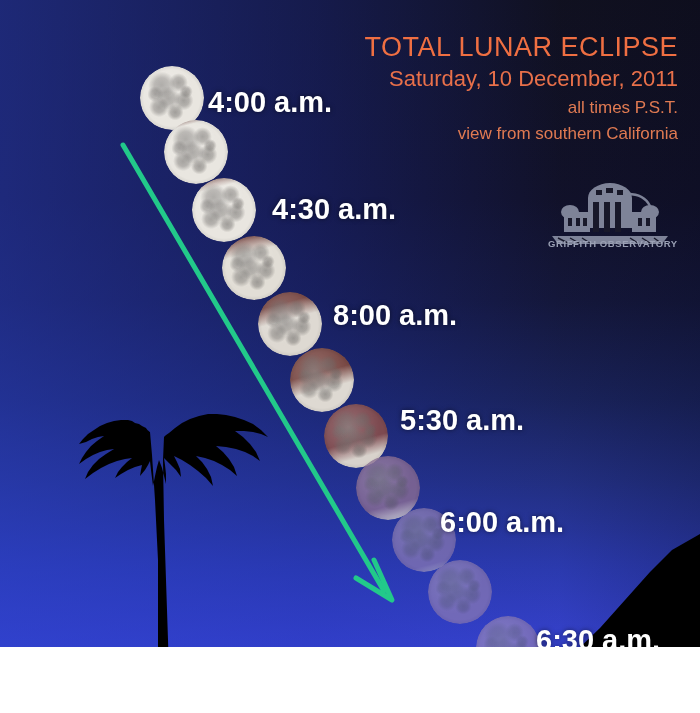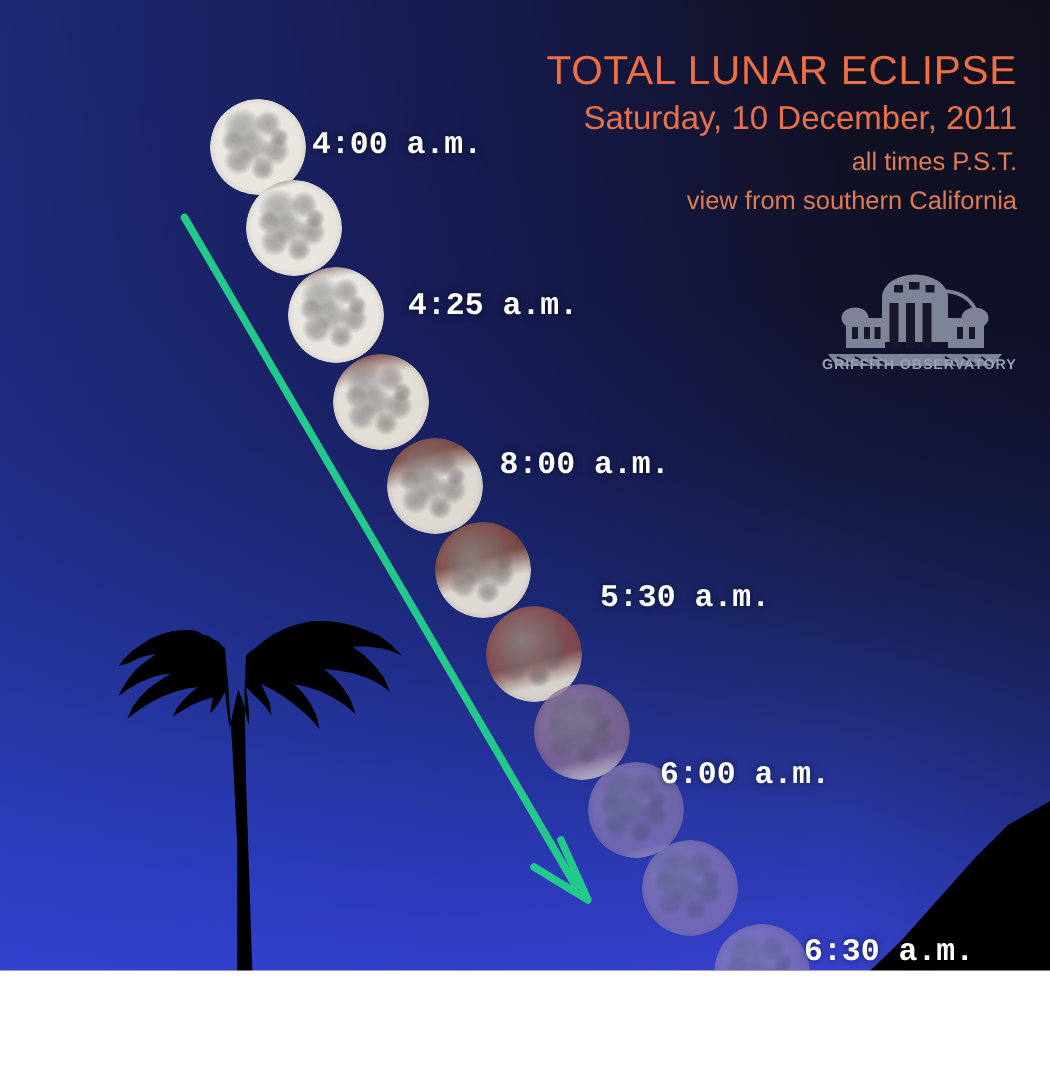--- a/index.html
+++ b/index.html
@@ -52,25 +52,24 @@
     position: absolute;
     left: 0; top: 0;
     width: 100%; height: 100%;
     border-radius: 50%;
   }
   
   .time-label {
     position: absolute;
     color: #ffffff;
     font-weight: bold;
-    font-size: 21px;
+    font-size: 29px;
     letter-spacing: 0px;
     white-space: nowrap;
     text-shadow: 0 0 5px rgba(0,0,0,0.55);
-    font-family: Liberation Mono, monospace;
   }
   #title-block {
     position: absolute;
     right: 22px;
     top: 33px;
     text-align: right;
     color: #e8704a;
     white-space: nowrap;
   }
   #title-main {
@@ -286,23 +285,23 @@
         <line x1="84" y1="58" x2="92" y2="63"></line>
         <line x1="96" y1="58" x2="104" y2="63"></line>
         <line x1="108" y1="58" x2="115" y2="63"></line>
       </g>
     </g>
   </svg>
   <div id="logo-text">GRIFFITH OBSERVATORY</div>
 
   <div id="time-layer">
       <div class="time-label" style="left: 208px; top: 86px;">4:00 a.m.</div>
-      <div class="time-label" style="left: 272px; top: 193px;">4:25 a.m.</div>
+      <div class="time-label" style="left: 272px; top: 193px;">4:30 a.m.</div>
       <div class="time-label" style="left: 333px; top: 299px;">8:00 a.m.</div>
-      <div class="time-label" style="left: 400px; top: 388px;">5:30 a.m.</div>
+      <div class="time-label" style="left: 400px; top: 404px;">5:30 a.m.</div>
       <div class="time-label" style="left: 440px; top: 506px;">6:00 a.m.</div>
       <div class="time-label" style="left: 536px; top: 624px;">6:30 a.m.</div>
     </div>
 
   <div id="compass-layer">
       <div class="compass" style="left: 6px; top: 645px; width: 80px;">W</div>
       <div class="compass-dot" style="left: 41.5px; top: 657.5px;"></div>
       <div class="compass" style="left: 394px; top: 645px; width: 80px;">WNW</div>
       <div class="compass-dot" style="left: 429.5px; top: 657.5px;"></div>
     </div>

